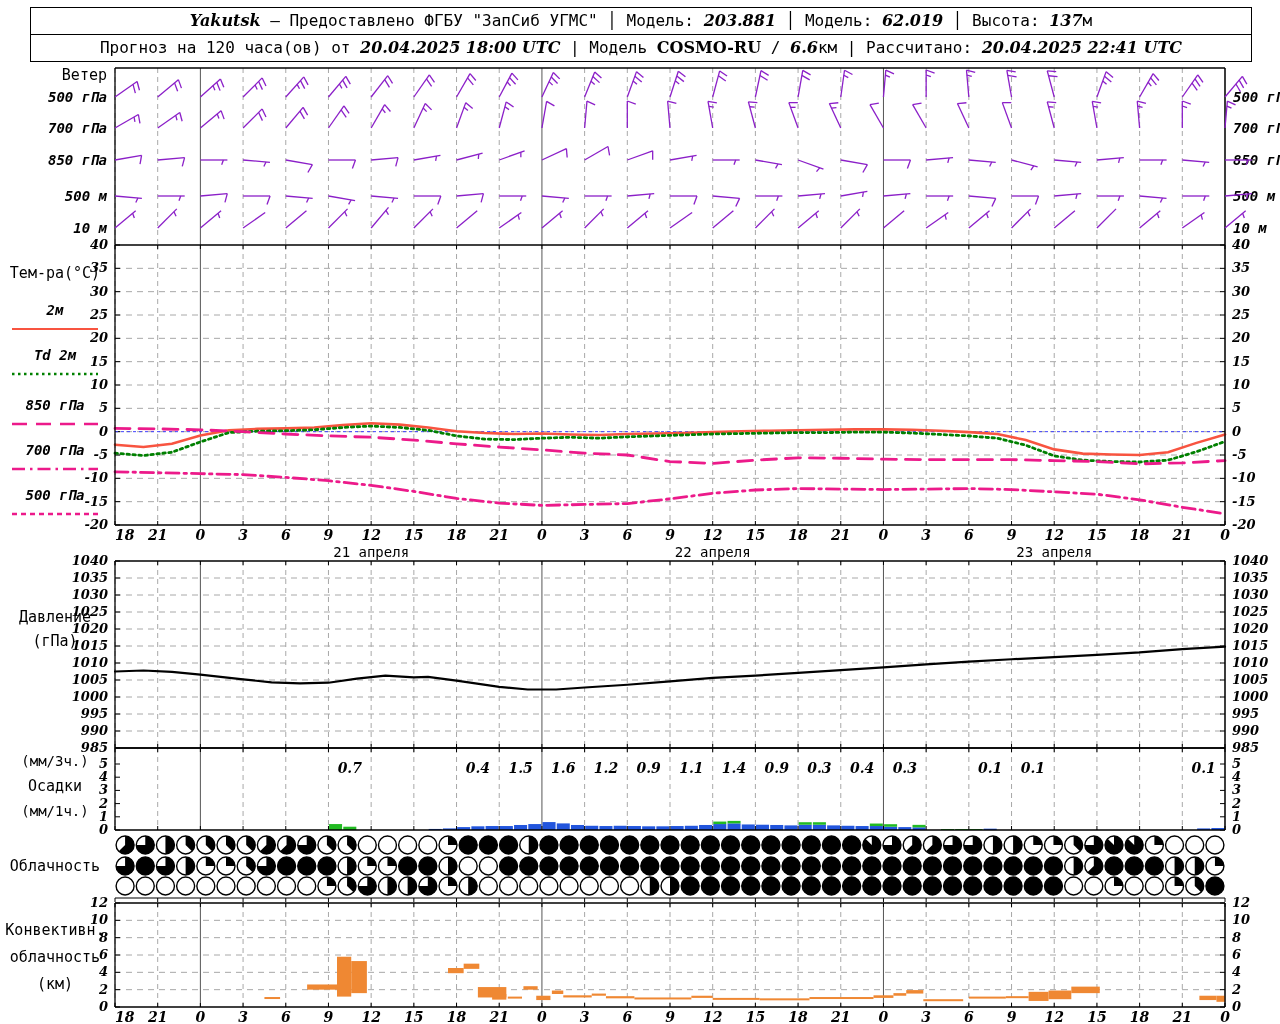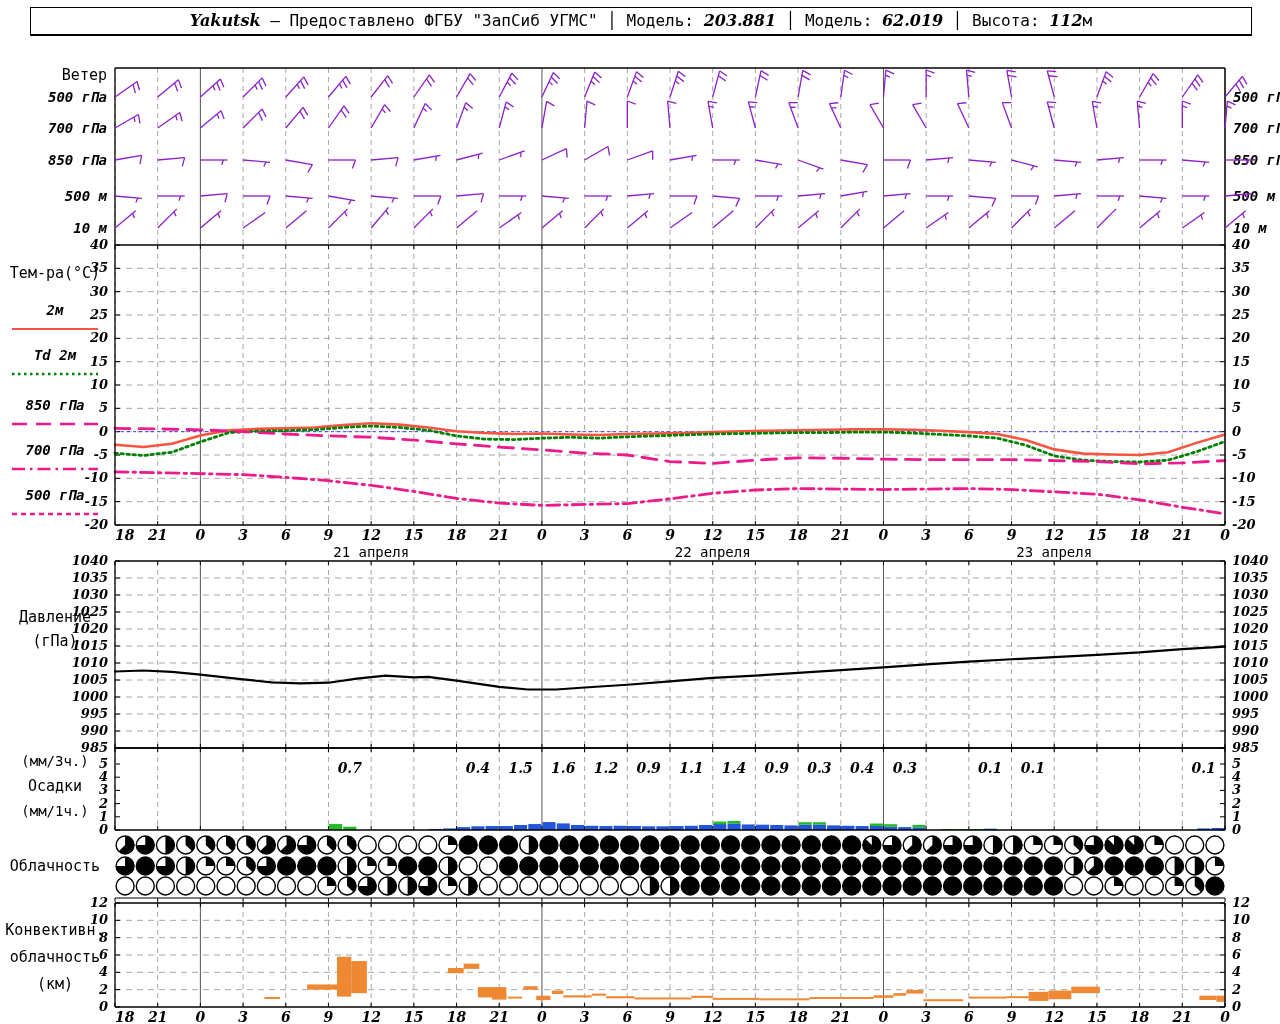--- a/index.html
+++ b/index.html
@@ -13,21 +13,22 @@
   .hrow .b{font-family:"DejaVu Serif","Liberation Serif",serif;font-weight:bold;}
   svg text{user-select:none;}
   .num{font-family:"DejaVu Serif","Liberation Serif",serif;font-style:italic;font-weight:bold;}
   .cyr{font-family:"DejaVu Sans Mono","Liberation Mono",monospace;}
 </style>
 </head>
 <body>
 
 <div class="page">
   <div class="hdr">
-    <div class="hrow first" id="hrow1"><span class="i">Yakutsk</span><span class="m"> — Предоставлено ФГБУ "ЗапСиб УГМС" </span><span class="m">│</span><span class="m"> Модель: </span><span class="i">203.881</span><span class="m"> │ Модель: </span><span class="i">62.019</span><span class="m"> │ Высота: </span><span class="i">112</span><span class="m">м</span></div>
+    <div class="hrow first" id="hrow1"><span class="i">Yakutsk</span><span class="m"> — Предоставлено ФГБУ "ЗапСиб УГМС" </span><span class="m">│</span><span class="m"> Модель: </span><span class="i">203.881</span><span class="m"> │ Модель: </span><span class="i">62.019</span><span class="m"> │ Высота: </span><span class="i">137</span><span class="m">м</span></div>
+    <div class="hrow" id="hrow2"><span class="m">Прогноз на 120 часа(ов) от </span><span class="i">20.04.2025 18:00 UTC</span><span class="m">  | Модель </span><span class="b">COSMO-RU</span><span class="m"> / </span><span class="i">6.6</span><span class="m">км </span><span class="m">| Рассчитано: </span><span class="i">20.04.2025 22:41 UTC</span></div>
   </div>
   <svg id="plot" width="1280" height="964" viewBox="0 0 1280 964" style="position:absolute;left:0;top:60px;">
       <g>
         <line x1="115" y1="8" x2="115" y2="185" stroke="#a8a8a8" stroke-width="1" stroke-dasharray="5,4"></line>
         <line x1="157.69230769230768" y1="8" x2="157.69230769230768" y2="185" stroke="#a8a8a8" stroke-width="1" stroke-dasharray="5,4"></line>
         <line x1="200.3846153846154" y1="8" x2="200.3846153846154" y2="185" stroke="#555" stroke-width="1" stroke-dasharray=""></line>
         <line x1="243.0769230769231" y1="8" x2="243.0769230769231" y2="185" stroke="#a8a8a8" stroke-width="1" stroke-dasharray="5,4"></line>
         <line x1="285.7692307692308" y1="8" x2="285.7692307692308" y2="185" stroke="#a8a8a8" stroke-width="1" stroke-dasharray="5,4"></line>
         <line x1="328.46153846153845" y1="8" x2="328.46153846153845" y2="185" stroke="#a8a8a8" stroke-width="1" stroke-dasharray="5,4"></line>
         <line x1="371.1538461538462" y1="8" x2="371.1538461538462" y2="185" stroke="#a8a8a8" stroke-width="1" stroke-dasharray="5,4"></line>

